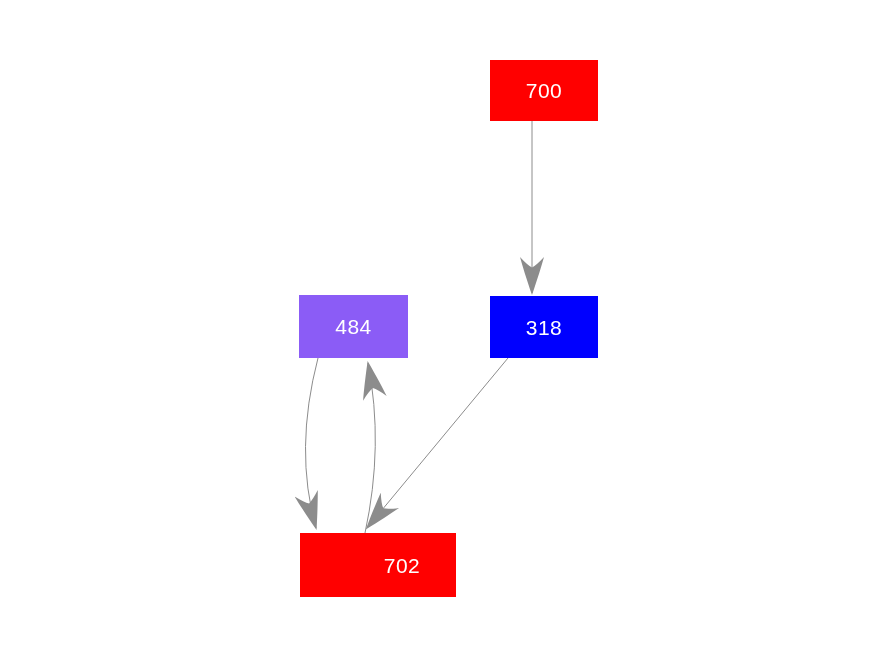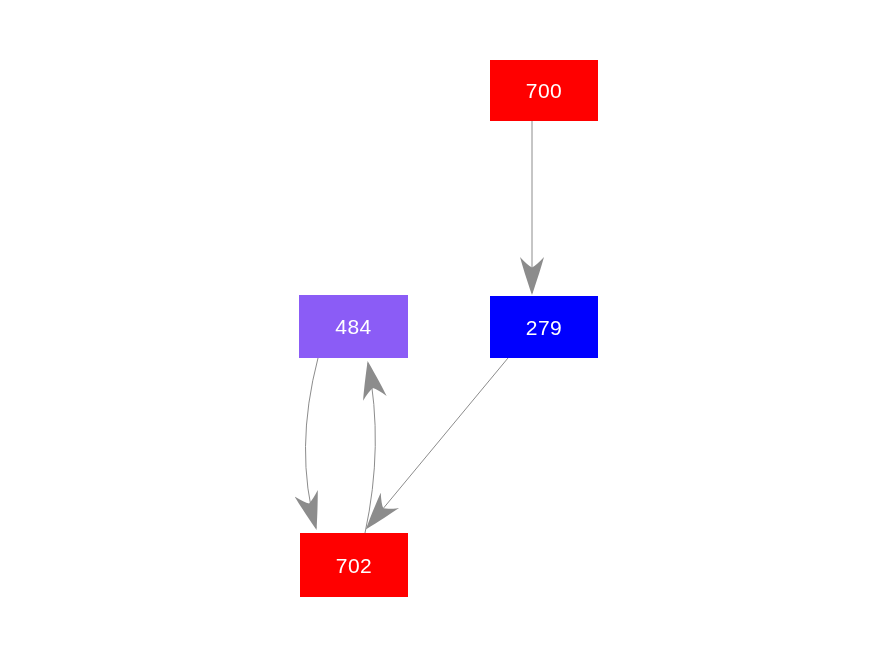--- a/index.html
+++ b/index.html
@@ -58,19 +58,19 @@
       </g>
   </svg>
   <div id="node-layer">
       <div class="node" style="left: 478px; top: 60px; width: 108px; height: 61px; background: rgb(255, 0, 0);">
         <span style="color: rgb(255, 255, 255);">700</span>
       </div>
       <div class="node" style="left: 287px; top: 295px; width: 109px; height: 63px; background: #8b5cf6;">
         <span style="color: rgb(255, 255, 255);">484</span>
       </div>
       <div class="node" style="left: 478px; top: 296px; width: 108px; height: 62px; background: rgb(0, 0, 255);">
-        <span style="color: rgb(255, 255, 255);">279</span>
+        <span style="color: rgb(255, 255, 255);">318</span>
       </div>
-      <div class="node" style="left: 288px; top: 533px; width: 108px; height: 64px; background: rgb(255, 0, 0);">
+      <div class="node" style="left: 288px; top: 533px; width: 108px; height: 64px; background: rgb(255, 0, 0); padding-left: 48px;">
         <span style="color: rgb(255, 255, 255);">702</span>
       </div>
     </div>
 </div>
 
 </body></html>

